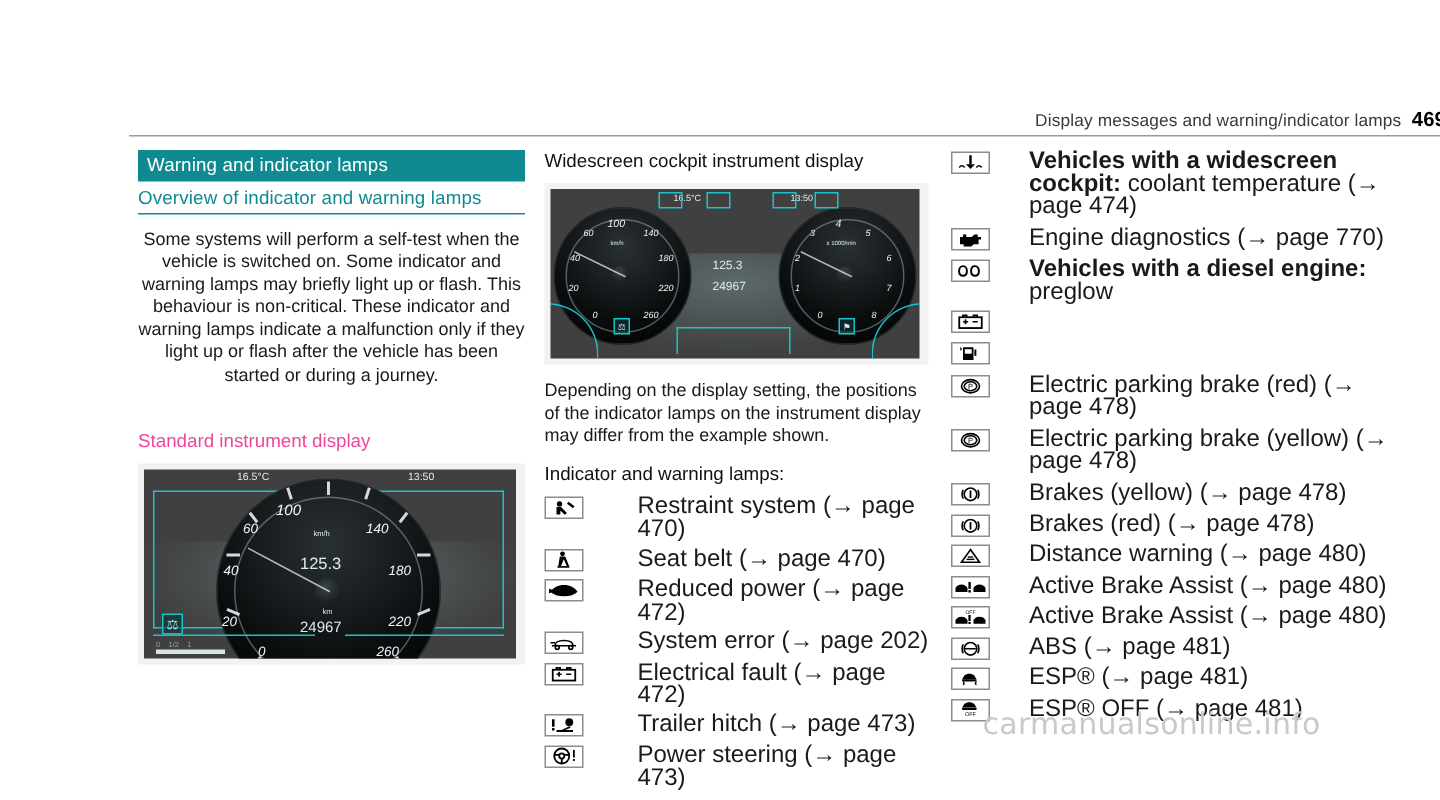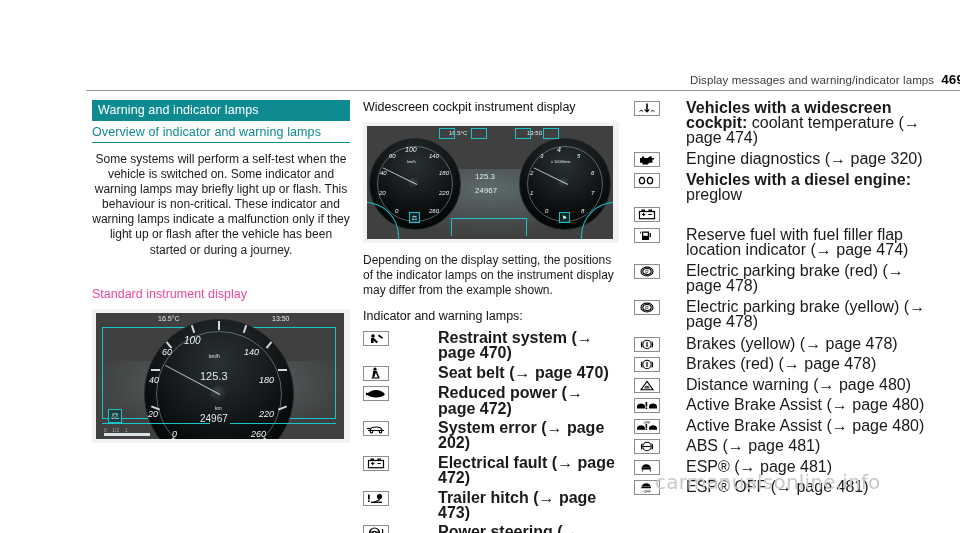--- a/index.html
+++ b/index.html
@@ -112,21 +112,21 @@
     display: flex; align-items: center; justify-content: center;
     margin-top: 1px;
   }
   .icon-box svg { display:block; }
   .lamp-text {
     font-size: 16px;
     line-height: 15.1px;
     color: #1a1a1a;
     padding-left: 0px;
   }
-  .col-mid .lamp-text { margin-left: 49px; font-weight: bold; }
+  .col-mid .lamp-text { margin-left: 36px; }
   .col-right .lamp-text { margin-left: 26px; }
   .lamp-row.tall { margin-bottom: 6px; }
   b.lead { font-weight: bold; }
 
   .mid-head { font-size: 12.5px; color:#111; }
   .mid-para { font-size:12px; line-height:15.1px; margin-top:10px; }
   .mid-sub { font-size:12.5px; margin-top:11px; color:#111; }
 
   
   .watermark {
@@ -389,21 +389,21 @@
           <span>coolant temperature (→ page 474)</span>
         </div>
       </div>
 
       <div class="lamp-row">
         <div class="icon-box">
           <svg width="20" height="11" viewBox="0 0 20 11">
               <path d="M3 4h2V2.4h2.2V4h3.6l1.8-1.6h2.2V4H17v1.6h-1.6v3.2h-3.2l-1.6 1.6H5.4V8.8H3z" fill="#000"></path>
             </svg>
         </div>
-        <div class="lamp-text">Engine diagnostics (→ page 320)</div>
+        <div class="lamp-text">Engine diagnostics (→ page 770)</div>
       </div>
 
       <div class="lamp-row">
         <div class="icon-box">
           <svg width="20" height="11" viewBox="0 0 20 11">
               <g fill="none" stroke="#000" stroke-width="1.3">
                 <path d="M5 2.4c-1.6 0-2.6 1.4-2.6 3.2S3.4 8.8 5 8.8s2.6-1.4 2.6-3.2S6.6 2.4 5 2.4z"></path>
                 <path d="M13 2.4c-1.6 0-2.6 1.4-2.6 3.2s1 3.2 2.6 3.2 2.6-1.4 2.6-3.2-1-3.2-2.6-3.2z"></path>
               </g>
             </svg>
@@ -434,21 +434,20 @@
         <div class="icon-box">
           <svg width="18" height="11" viewBox="0 0 18 11">
               <g fill="#000">
                 <path d="M4 1.5h7v8.5H4z"></path>
                 <rect x="11.6" y="3" width="1.3" height="4.2"></rect>
                 <path d="M2.2 1.2l1.2 1.4-1.2 1.4z"></path>
               </g>
               <rect x="5.2" y="2.8" width="4.6" height="3" fill="#fff"></rect>
             </svg>
         </div>
-        <div class="lamp-text">Reserve fuel with fuel filler flap location indicator (→ page 474)</div>
       </div>
 
       <div class="lamp-row tall">
         <div class="icon-box">
           <svg width="18" height="11" viewBox="0 0 18 11">
               <g fill="none" stroke="#000" stroke-width="1.1">
                 <ellipse cx="9" cy="5.5" rx="6" ry="4.4"></ellipse>
                 <ellipse cx="9" cy="5.5" rx="4.2" ry="3"></ellipse>
               </g>
               <text x="9" y="7.6" font-size="5" text-anchor="middle" font-family="Liberation Sans, sans-serif" fill="#000">P</text>

